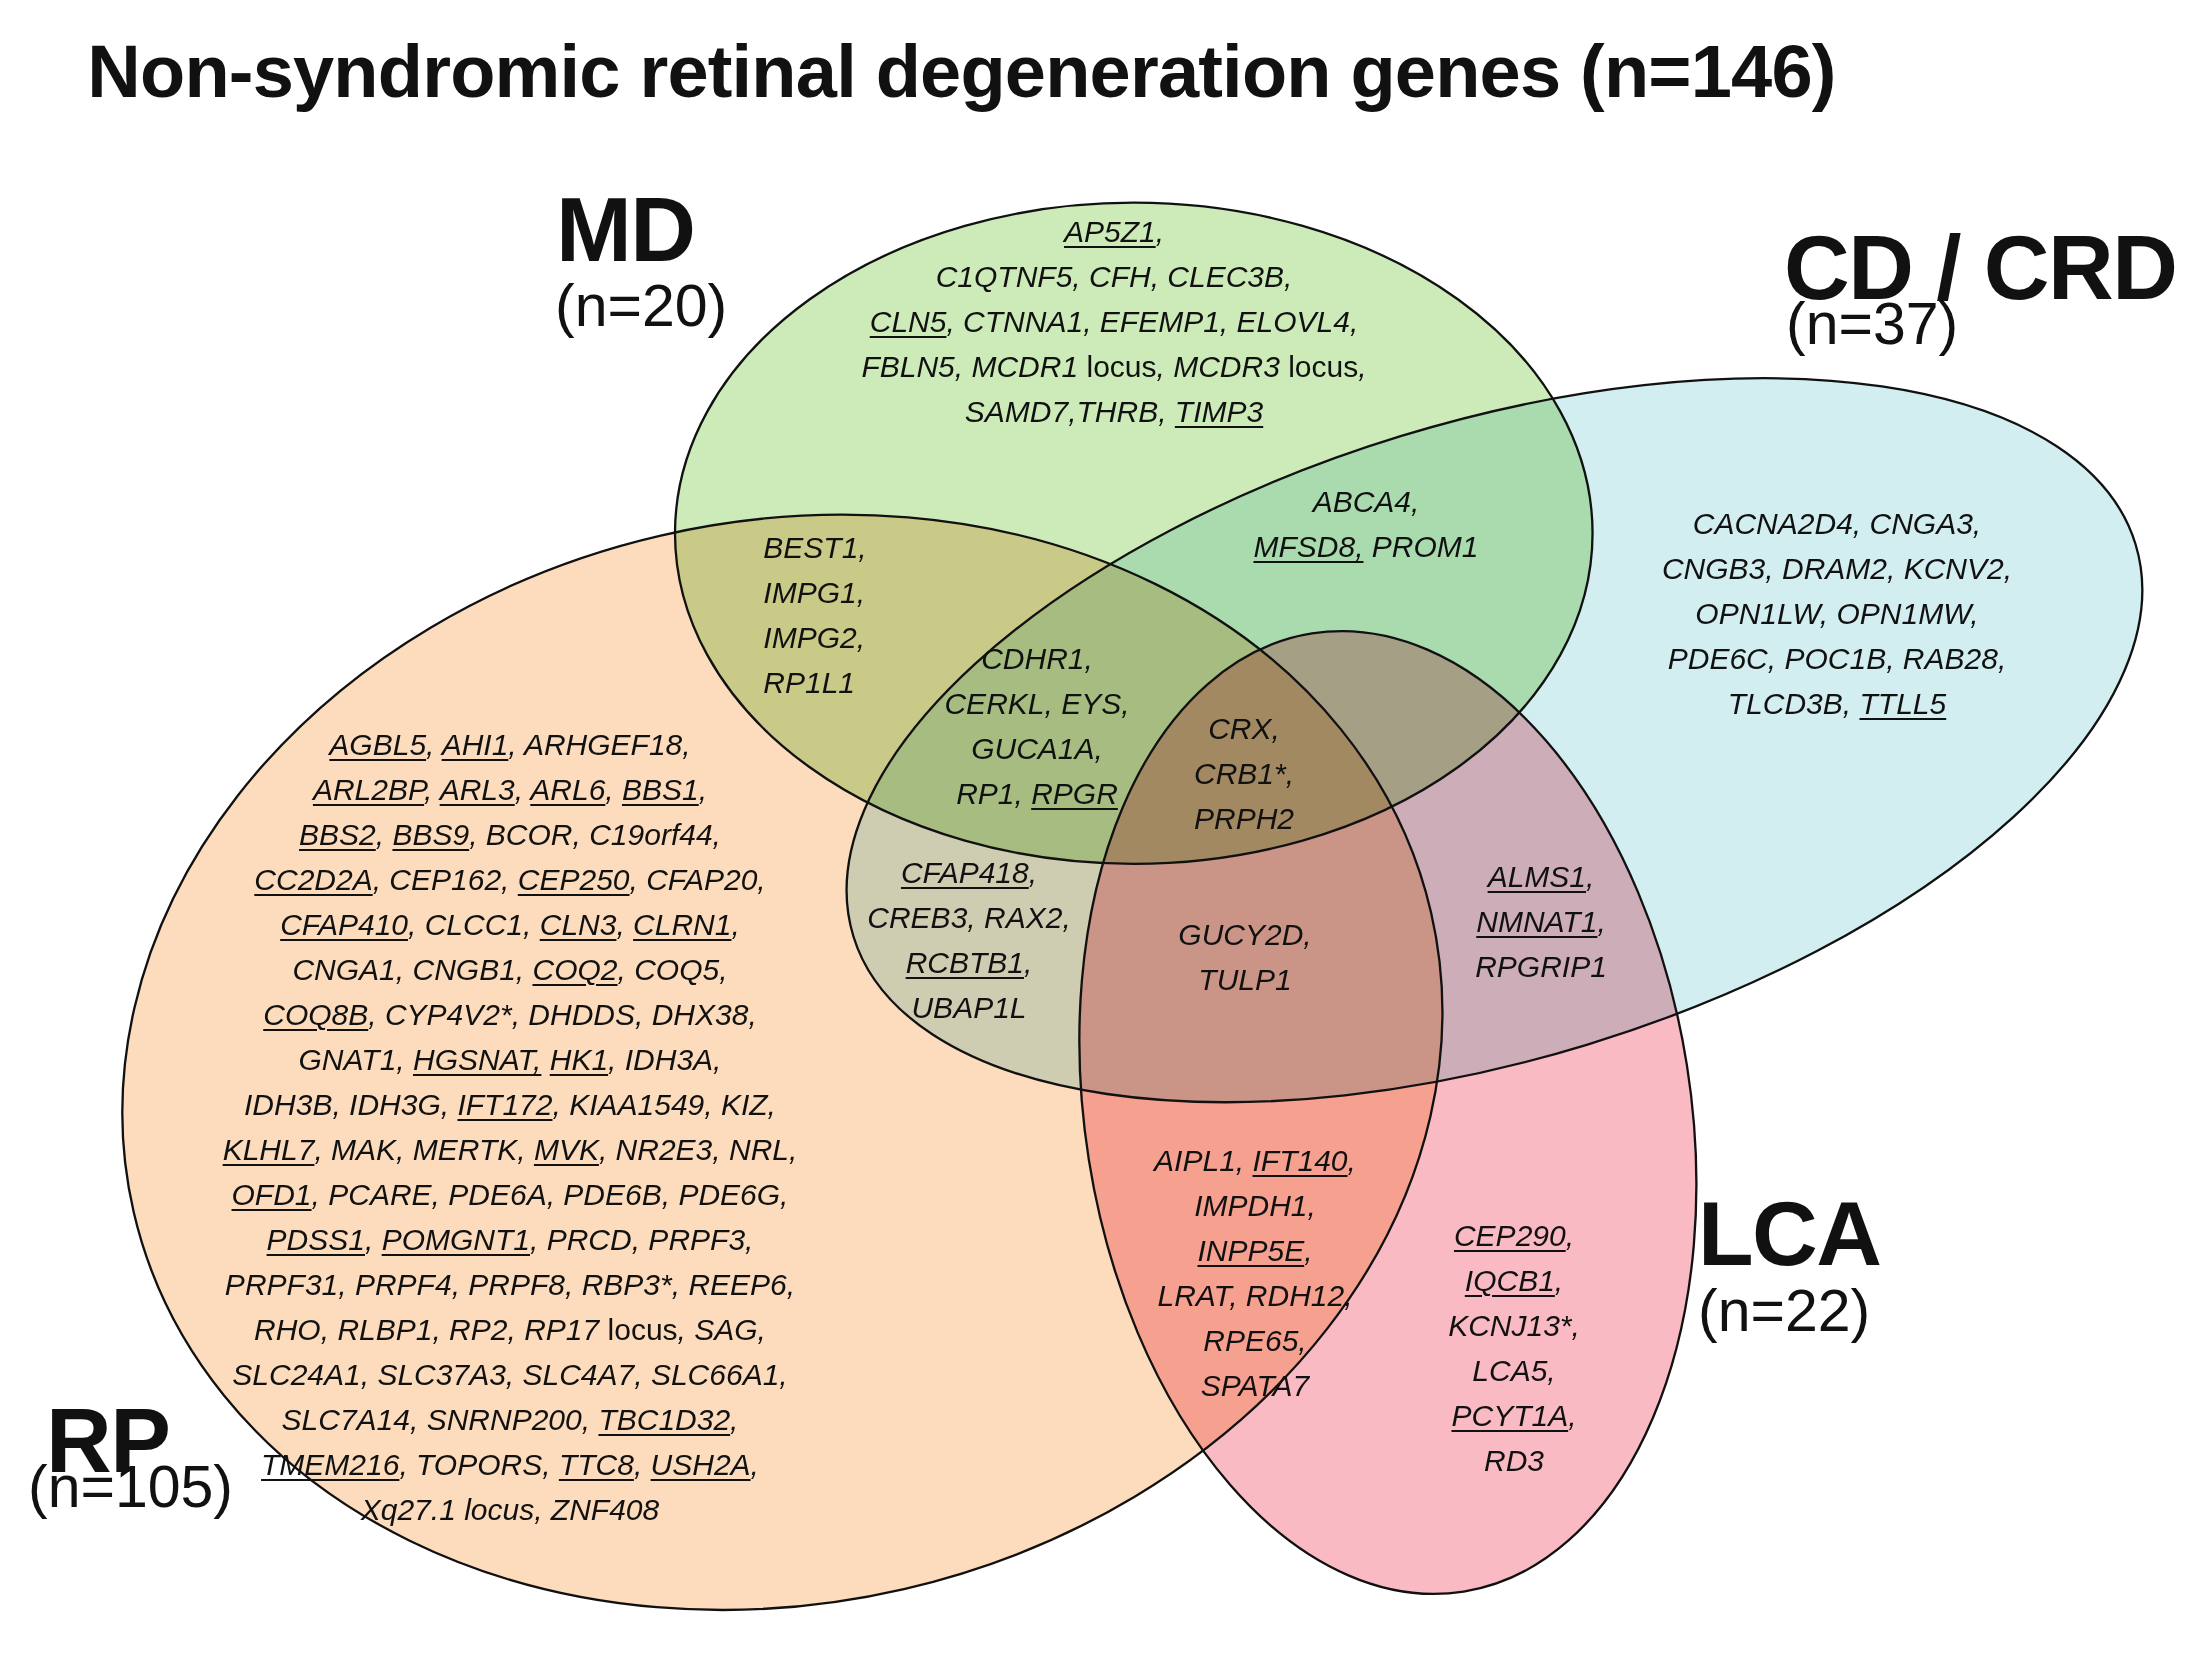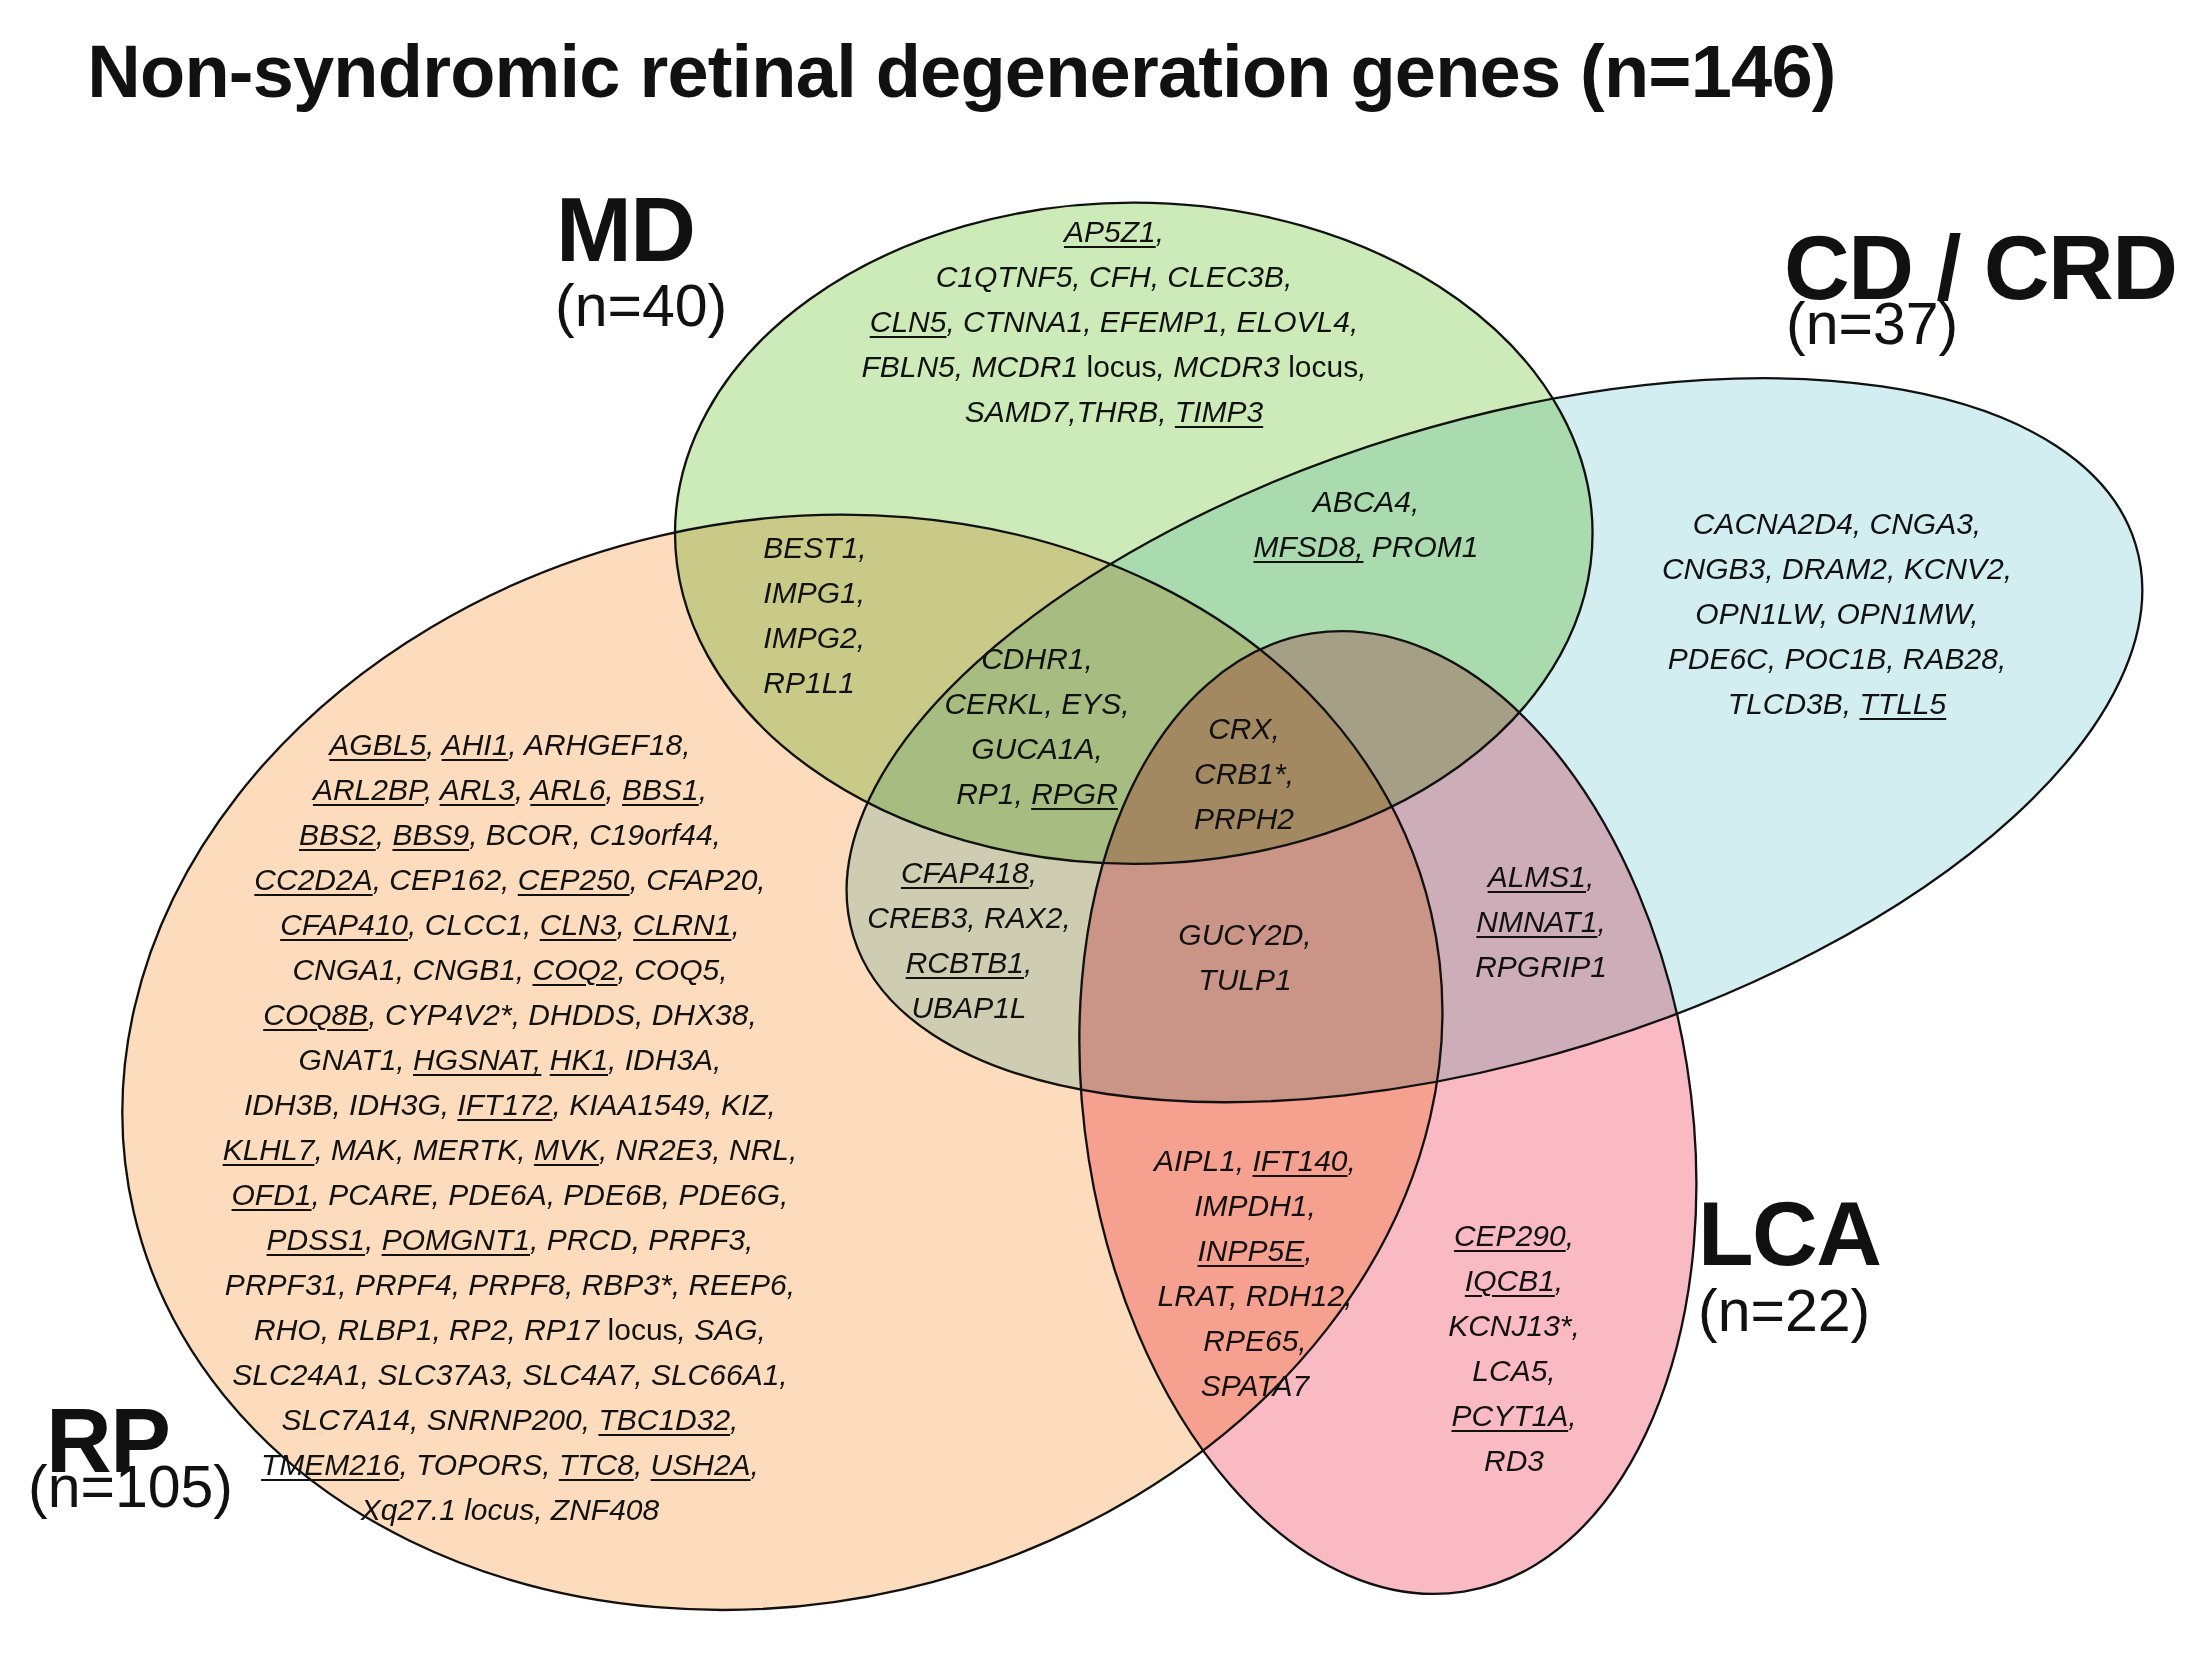--- a/index.html
+++ b/index.html
@@ -31,21 +31,21 @@
     <ellipse cx="1013" cy="1375" rx="862" ry="700" transform="rotate(-13 1013 1375)"></ellipse>
     <ellipse cx="1468" cy="690" rx="594" ry="428"></ellipse>
     <ellipse cx="1935" cy="958" rx="868" ry="412" transform="rotate(-17 1935 958)"></ellipse>
     <ellipse cx="1797" cy="1440" rx="392" ry="628" transform="rotate(-9 1797 1440)"></ellipse>
   </g>
 </svg>
 
 <div class="title">Non-syndromic retinal degeneration genes (n=146)</div>
 
 <div class="set-label" style="left:556px; top:184px;">MD</div>
-<div class="set-count" style="left:555px; top:277px;">(n=40)</div>
+<div class="set-count" style="left:555px; top:277px;">(n=20)</div>
 
 <div class="set-label" style="left:1784px; top:202px;margin-top:20px;">CD / CRD</div>
 <div class="set-count" style="left:1786px; top:295px;">(n=37)</div>
 
 <div class="set-label" style="left:1698px; top:1188px;">LCA</div>
 <div class="set-count" style="left:1698px; top:1282px;">(n=22)</div>
 
 <div class="set-label" style="left:46px; top:1395px;">RP</div>
 <div class="set-count" style="left:28px; top:1458px;">(n=105)</div>
 

